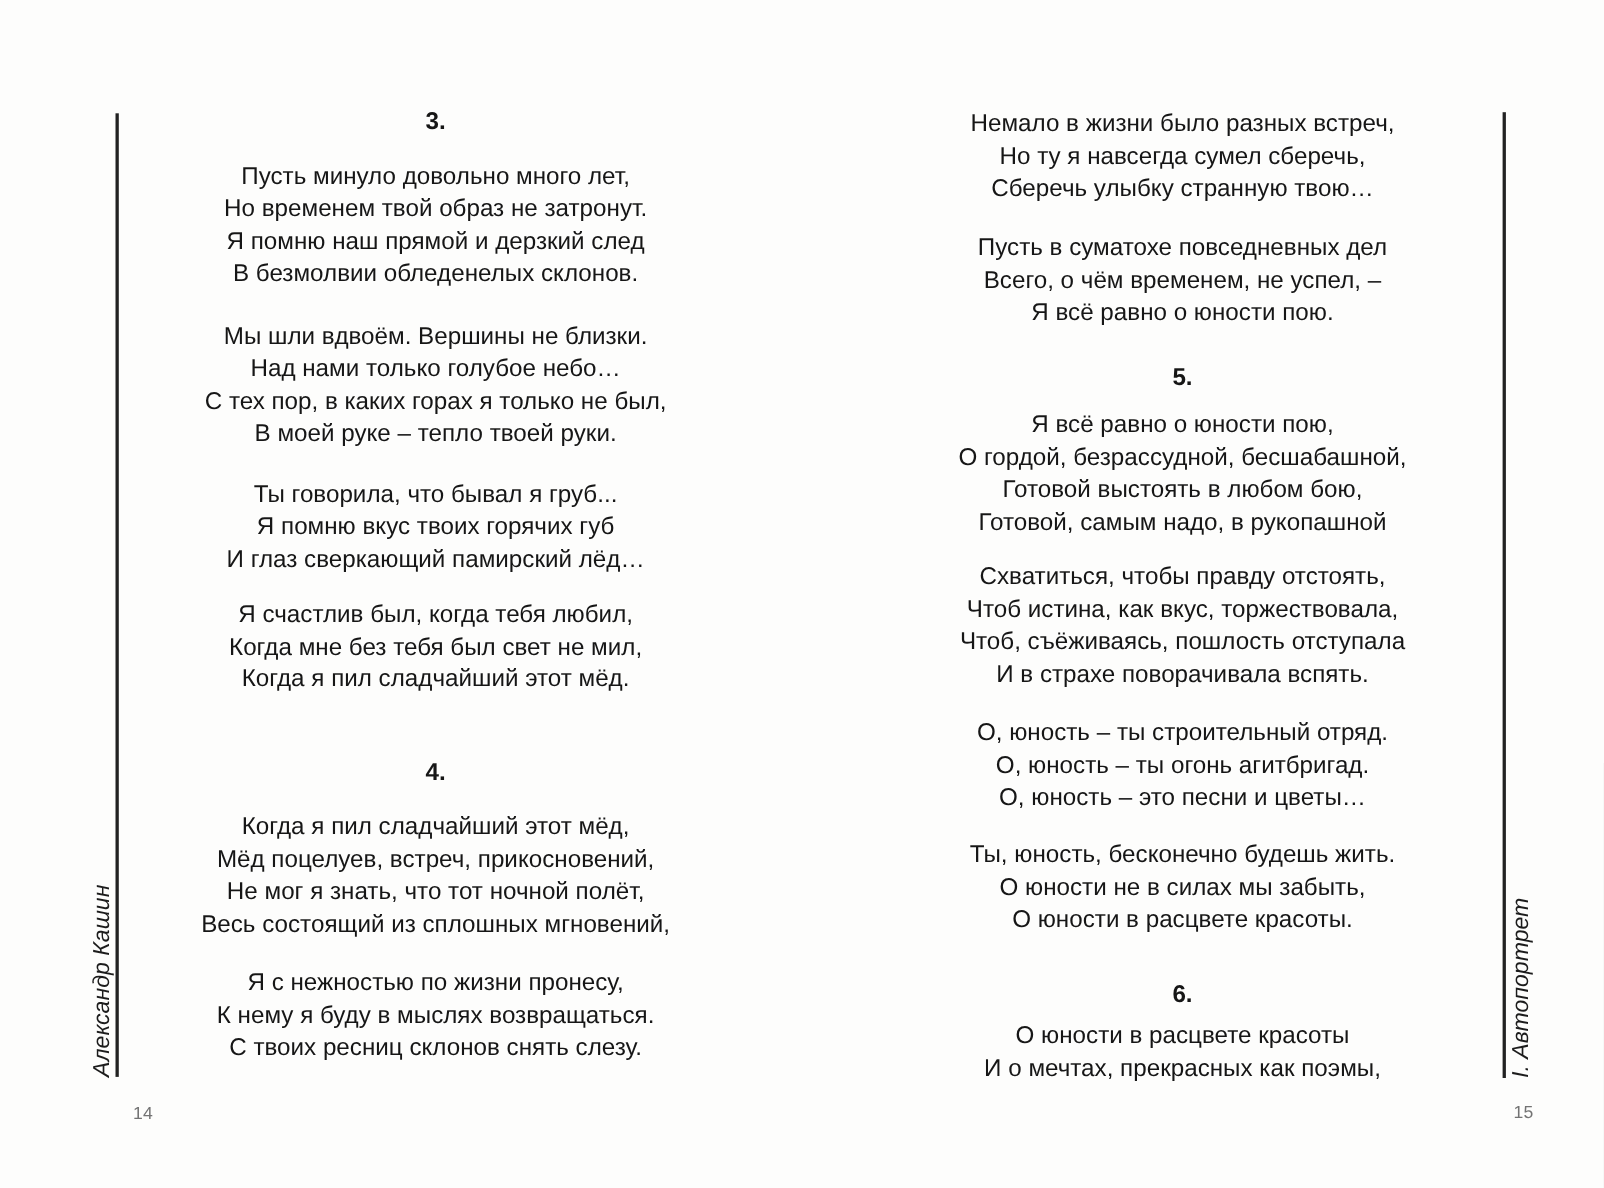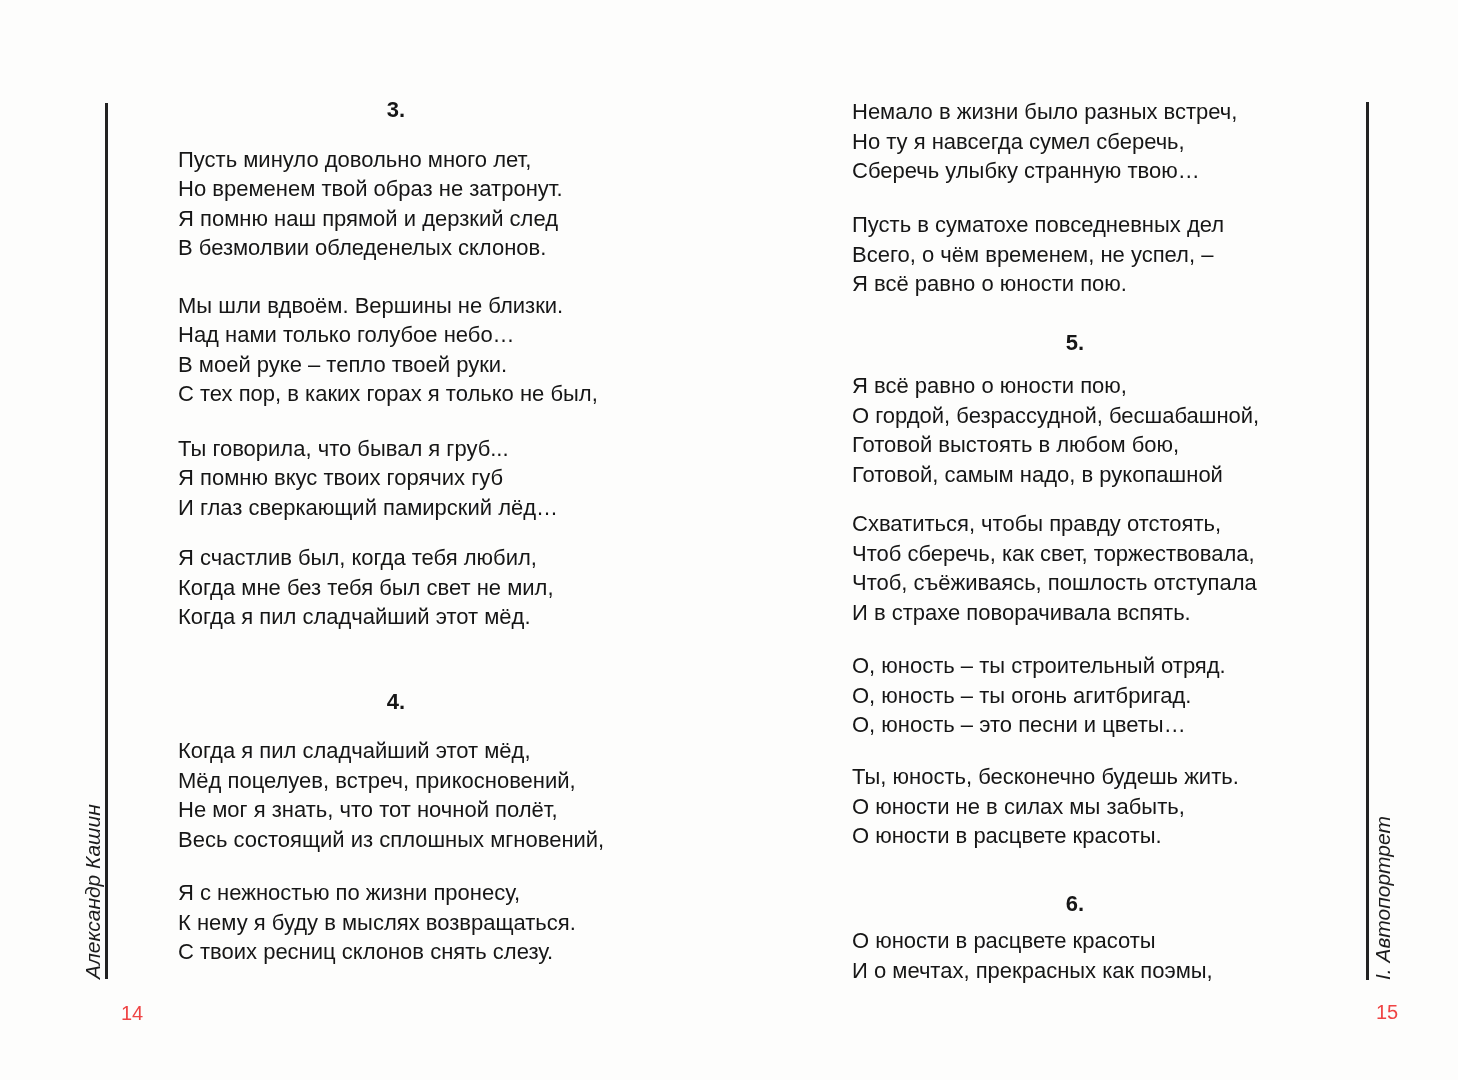--- a/index.html
+++ b/index.html
@@ -32,40 +32,41 @@
   .col-left  { left: 178px; top: 95px;  width: 436px; }
   .col-right { left: 852px; top: 97px;  width: 446px; }
 
   .heading {
     font-weight: bold;
     text-align: center;
     line-height: 29.5px;
   }
   .stanza .line {
     white-space: nowrap;
+    text-align: center;
   }
 
   .margin-label {
     position: absolute;
     font-style: italic;
     font-size: 21px;
     line-height: 24px;
     white-space: nowrap;
     transform-origin: 0 0;
     transform: rotate(-90deg);
     color: #1c1c1c;
   }
   .label-left  { left: 81px;   top: 979px; }
   .label-right { left: 1371px; top: 980px; }
 
   .pageno {
     position: absolute;
-    font-size: 20px;
+    font-size: 16px;
     line-height: 24px;
-    color: #ef4444;
+    color: #737373;
   }
   .pageno-left  { left: 121px;  top: 1001px; }
   .pageno-right { left: 1376px; top: 1000px; }
 </style>
 </head>
 <body>
 
 <div class="sheet">
 
   <div class="rule rule-left"></div>
@@ -85,22 +86,22 @@
     <div class="stanza" style="margin-bottom:28px">
         <div class="line">Пусть минуло довольно много лет,</div>
         <div class="line">Но временем твой образ не затронут.</div>
         <div class="line">Я помню наш прямой и дерзкий след</div>
         <div class="line">В безмолвии обледенелых склонов.</div>
       </div>
 
     <div class="stanza" style="margin-bottom:25px">
         <div class="line">Мы шли вдвоём. Вершины не близки.</div>
         <div class="line">Над нами только голубое небо…</div>
+        <div class="line">С тех пор, в каких горах я только не был,</div>
         <div class="line">В моей руке – тепло твоей руки.</div>
-        <div class="line">С тех пор, в каких горах я только не был,</div>
       </div>
 
     <div class="stanza" style="margin-bottom:21px">
         <div class="line">Ты говорила, что бывал я груб...</div>
         <div class="line">Я помню вкус твоих горячих губ</div>
         <div class="line">И глаз сверкающий памирский лёд…</div>
       </div>
 
     <div class="stanza" style="margin-bottom:55px">
         <div class="line">Я счастлив был, когда тебя любил,</div>
@@ -141,21 +142,21 @@
 
     <div class="stanza" style="margin-bottom:20px">
         <div class="line">Я всё равно о юности пою,</div>
         <div class="line">О гордой, безрассудной, бесшабашной,</div>
         <div class="line">Готовой выстоять в любом бою,</div>
         <div class="line">Готовой, самым надо, в рукопашной</div>
       </div>
 
     <div class="stanza" style="margin-bottom:24px">
         <div class="line">Схватиться, чтобы правду отстоять,</div>
-        <div class="line">Чтоб сберечь, как свет, торжествовала,</div>
+        <div class="line">Чтоб истина, как вкус, торжествовала,</div>
         <div class="line">Чтоб, съёживаясь, пошлость отступала</div>
         <div class="line">И в страхе поворачивала вспять.</div>
       </div>
 
     <div class="stanza" style="margin-bottom:22.5px">
         <div class="line">О, юность – ты строительный отряд.</div>
         <div class="line">О, юность – ты огонь агитбригад.</div>
         <div class="line">О, юность – это песни и цветы…</div>
       </div>
 

